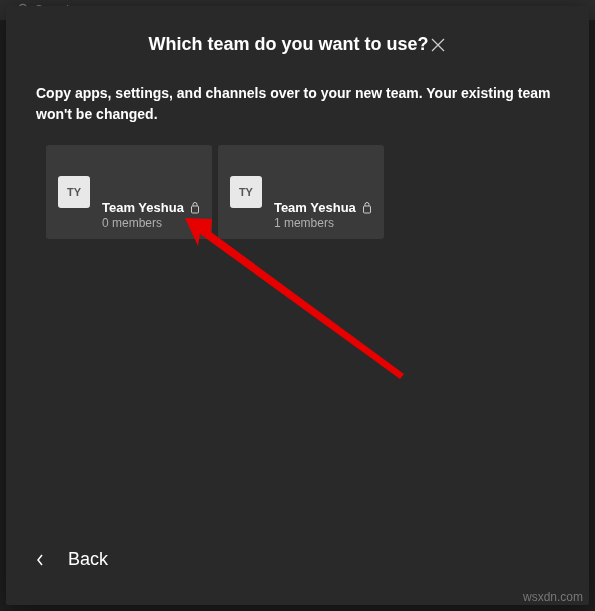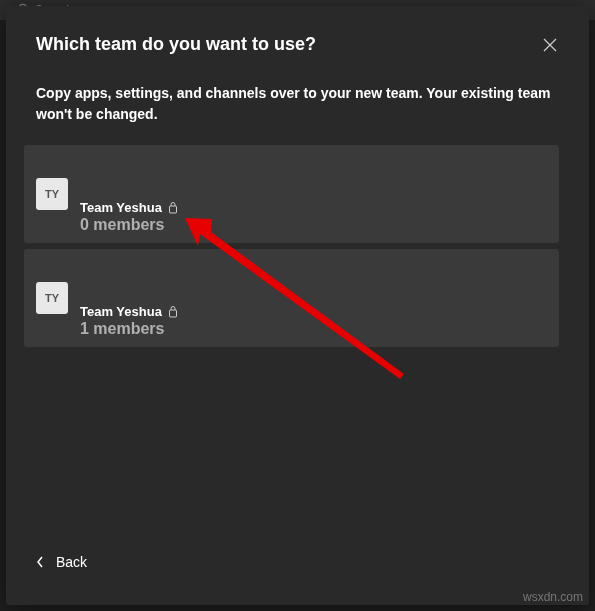--- a/index.html
+++ b/index.html
@@ -29,21 +29,21 @@
       top: 6px; left: 6px; right: 6px; bottom: 6px;
       background: #292929;
       border-radius: 2px;
       box-shadow: 0 4px 24px rgba(0,0,0,0.5);
       display: flex;
       flex-direction: column;
     }
     .modal-header {
       display: flex;
       align-items: center;
-      justify-content: space-between;
+      justify-content: center;
       padding: 28px 30px 0 30px;
     }
     .title {
       font-size: 18px;
       font-weight: 700;
       color: #ffffff;
     }
     .close-btn {
       width: 18px; height: 18px;
       display: flex; align-items: center; justify-content: center;
@@ -51,23 +51,23 @@
       color: #cccccc;
     }
     .description {
       padding: 28px 30px 0 30px;
       font-size: 14px;
       line-height: 1.5;
       color: #ffffff;
       font-weight: bold;
     }
     .team-list {
-      padding: 20px 30px 0 18px;
-      display: flex;
-      flex-direction: column;
+      padding: 20px 30px 0 40px;
+      display: flex;
+      flex-direction: row;
       gap: 6px;
     }
     .team-item {
       background: #3b3a3a;
       border-radius: 3px;
       padding: 9px 12px;
       display: flex;
       align-items: center;
       gap: 12px;
       cursor: pointer;
@@ -101,36 +101,35 @@
       font-size: 13px;
       font-weight: 600;
       color: #ffffff;
     }
     .privacy-icon {
       color: #cccccc;
       display: flex;
       align-items: center;
     }
     .team-members {
-      font-size: 16px;
+      font-size: 12px;
       color: #b0b0b0;
-      font-weight: bold;
     }
     .footer {
       margin-top: auto;
       padding: 30px 30px 35px 30px;
       display: flex;
       align-items: center;
     }
     .back-btn {
       display: flex;
       align-items: center;
-      gap: 12px;
+      gap: 24px;
       cursor: pointer;
-      font-size: 14px;
+      font-size: 18px;
       color: #ffffff;
     }
     .chevron {
       display: flex;
       align-items: center;
       color: #ffffff;
     }
     .watermark {
       position: absolute;
       bottom: 7px;

